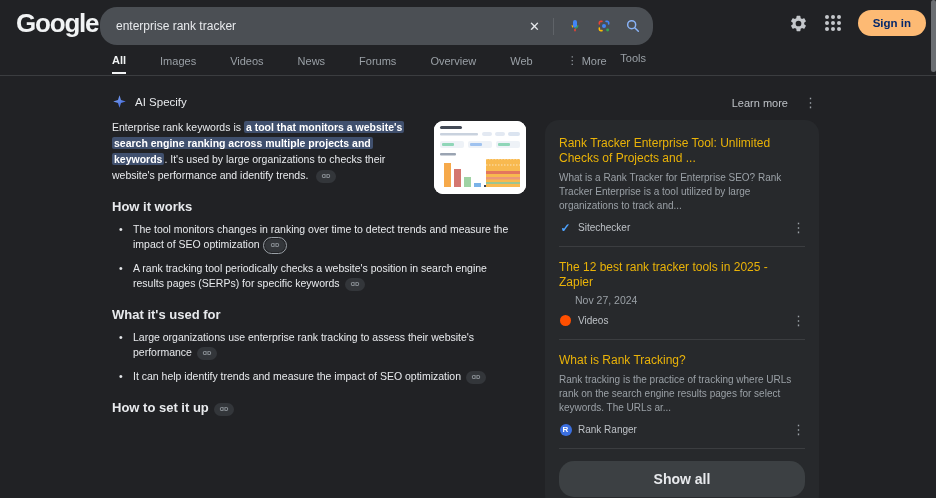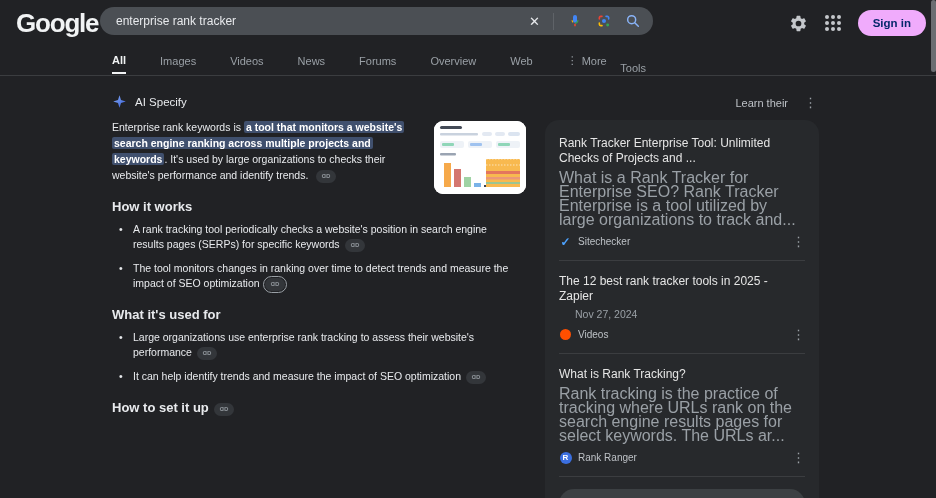--- a/index.html
+++ b/index.html
@@ -9,48 +9,48 @@
     font-family:"Liberation Sans", sans-serif;
     color:#e8eaed;
     position:relative;
   }
   
   .logo {
     position:absolute; left:16px; top:8px;
     font-size:26px; font-weight:700; letter-spacing:-1.2px; color:#f1f3f4;
   }
   .searchbar {
-    position:absolute; left:100px; top:7px; width:553px; height:28px;
+    position:absolute; left:100px; top:7px; width:553px; height:38px;
     background:#4b4f54; border-radius:17px;
     display:flex; align-items:center; padding:0 12px 0 16px;
   }
   .searchbar input {
     flex:1; background:transparent; border:none; outline:none;
     color:#e8eaed; font-size:12px; font-family:"Liberation Sans", sans-serif;
   }
   .sb-icons { display:flex; align-items:center; gap:13px; }
   .clear-x { color:#e8eaed; font-size:13px; cursor:pointer; }
   .sb-divider { width:1px; height:17px; background:#5f6368; }
   .hdr-right { position:absolute; right:10px; top:10px; display:flex; align-items:center; gap:17px; }
   .apps-grid { display:grid; grid-template-columns:repeat(3,4px); grid-gap:2px; cursor:pointer; }
   .apps-grid span { width:4px; height:4px; border-radius:50%; background:#c4c7cb; }
   .signin {
-    background:#f0abfc; color:#05286b; border:none; cursor:pointer;
+    background:#fdba74; color:#05286b; border:none; cursor:pointer;
     font-size:11.5px; font-weight:700; padding:7px 15px; border-radius:15px;
     font-family:"Liberation Sans", sans-serif;
   }
   
   .tabsrow {
     position:absolute; left:112px; top:52px; right:0; height:23px;
     display:flex; align-items:center; gap:34px; font-size:11px; color:#9aa0a6;
   }
   .tab { cursor:pointer; padding-bottom:6px; }
   .tab.active { color:#f1f3f4; font-weight:700; border-bottom:2.5px solid #f1f3f4; }
   .tab-more { display:flex; align-items:center; gap:4px; cursor:pointer; }
-  .tools { position:absolute; right:290px; top:10px; cursor:pointer; }
+  .tools { position:absolute; right:290px; top:0; cursor:pointer; }
   .hdr-divider { position:absolute; left:0; top:75px; width:100%; height:1px; background:#3b3d40; }
   .scroll-thumb { position:absolute; right:0; top:0; width:5px; height:72px; background:#6b6e72; border-radius:3px; }
 
   
   .left-col { position:absolute; left:112px; top:94px; width:414px; }
   .aio-header { display:flex; align-items:center; gap:8px; margin-bottom:10px; }
   .aio-label { font-size:11.5px; color:#e8eaed; }
   .aio-para {
     font-size:10.5px; line-height:16px; color:#e8eaed; width:100%;
   }
@@ -82,22 +82,22 @@
 
   
   .right-col { position:absolute; left:545px; top:96px; width:274px; }
   .learnmore-row { display:flex; justify-content:flex-end; align-items:center; gap:16px; padding-right:2px; }
   .learnmore { font-size:11px; color:#bdc1c6; cursor:pointer; }
   .vdots { color:#9aa0a6; font-size:13px; cursor:pointer; line-height:1; }
   .panel {
     margin-top:11px; background:#27292c; border-radius:14px; padding:13px 14px 12px;
   }
   .card { padding:3px 0 9px; }
-  .card-title { font-size:12px; line-height:15px; color:#e5e5e5; cursor:pointer; }
-  .card-desc { font-size:16px; line-height:14px; color:#9aa0a6; margin-top:5px; }
+  .card-title { font-size:12px; line-height:15px; color:#eab308; cursor:pointer; }
+  .card-desc { font-size:10px; line-height:14px; color:#9aa0a6; margin-top:5px; }
   .card-date { font-size:10.5px; color:#9aa0a6; margin-top:4px;padding-left:16px; }
   .src-row { display:flex; align-items:center; margin-top:8px; }
   .src-name { font-size:10px; color:#bdc1c6; margin-left:6px; flex:1; }
   .fav { width:13px; height:13px; display:inline-flex; align-items:center; justify-content:center; }
   .fav-check { color:#4da3ff; font-size:12px; font-weight:700; }
   .fav-circle { width:11px; height:11px; border-radius:50%; }
   .fav-letter { width:12px; height:12px; border-radius:50%; background:#3b6fe0; color:#fff;
                 font-size:8px; font-weight:700; display:flex; align-items:center; justify-content:center; }
   .panel-divider { height:1px; background:#3b3d40; margin:3px 0 10px; }
   .showall {
@@ -219,28 +219,28 @@
       <svg width="10" height="10" viewBox="0 0 24 24">
           <path fill="#9aa0a6" d="M3.9 12c0-1.71 1.39-3.1 3.1-3.1h4V7H7c-2.76 0-5 2.24-5 5s2.24 5 5 5h4v-1.9H7c-1.71 0-3.1-1.39-3.1-3.1zM8 13h8v-2H8v2zm9-6h-4v1.9h4c1.71 0 3.1 1.39 3.1 3.1s-1.39 3.1-3.1 3.1h-4V17h4c2.76 0 5-2.24 5-5s-2.24-5-5-5z"></path>
         </svg>
     </span>
   </div>
 
   <div class="section">
     <h3>How it works</h3>
     <ul>
       <li>
-        <span>A rank tracking tool periodically checks a website's position in search engine results pages (SERPs) for specific keywords</span><span class="cite">
+        <span>The tool monitors changes in ranking over time to detect trends and measure the impact of SEO optimization</span><span class="cite ring">
             <svg width="10" height="10" viewBox="0 0 24 24">
               <path fill="#9aa0a6" d="M3.9 12c0-1.71 1.39-3.1 3.1-3.1h4V7H7c-2.76 0-5 2.24-5 5s2.24 5 5 5h4v-1.9H7c-1.71 0-3.1-1.39-3.1-3.1zM8 13h8v-2H8v2zm9-6h-4v1.9h4c1.71 0 3.1 1.39 3.1 3.1s-1.39 3.1-3.1 3.1h-4V17h4c2.76 0 5-2.24 5-5s-2.24-5-5-5z"></path>
             </svg>
           </span>
       </li>
       <li>
-        <span>The tool monitors changes in ranking over time to detect trends and measure the impact of SEO optimization</span><span class="cite ring">
+        <span>A rank tracking tool periodically checks a website's position in search engine results pages (SERPs) for specific keywords</span><span class="cite">
             <svg width="10" height="10" viewBox="0 0 24 24">
               <path fill="#9aa0a6" d="M3.9 12c0-1.71 1.39-3.1 3.1-3.1h4V7H7c-2.76 0-5 2.24-5 5s2.24 5 5 5h4v-1.9H7c-1.71 0-3.1-1.39-3.1-3.1zM8 13h8v-2H8v2zm9-6h-4v1.9h4c1.71 0 3.1 1.39 3.1 3.1s-1.39 3.1-3.1 3.1h-4V17h4c2.76 0 5-2.24 5-5s-2.24-5-5-5z"></path>
             </svg>
           </span>
       </li>
     </ul>
   </div>
 
   <div class="section">
     <h3>What it's used for</h3>
@@ -268,21 +268,21 @@
           <svg width="10" height="10" viewBox="0 0 24 24">
             <path fill="#9aa0a6" d="M3.9 12c0-1.71 1.39-3.1 3.1-3.1h4V7H7c-2.76 0-5 2.24-5 5s2.24 5 5 5h4v-1.9H7c-1.71 0-3.1-1.39-3.1-3.1zM8 13h8v-2H8v2zm9-6h-4v1.9h4c1.71 0 3.1 1.39 3.1 3.1s-1.39 3.1-3.1 3.1h-4V17h4c2.76 0 5-2.24 5-5s-2.24-5-5-5z"></path>
           </svg>
         </span>
     </h3>
   </div>
 </div>
 
 <div class="right-col">
   <div class="learnmore-row">
-    <span class="learnmore">Learn their</span>
+    <span class="learnmore">Learn more</span>
     <span class="vdots">⋮</span>
   </div>
 
   <div class="panel">
 
     <div class="card">
       <div class="card-title">Rank Tracker Enterprise Tool: Unlimited Checks of Projects and ...</div>
       <div class="card-desc">What is a Rank Tracker for Enterprise SEO? Rank Tracker Enterprise is a tool utilized by large organizations to track and...</div>
       <div class="src-row">
         <span class="fav">

